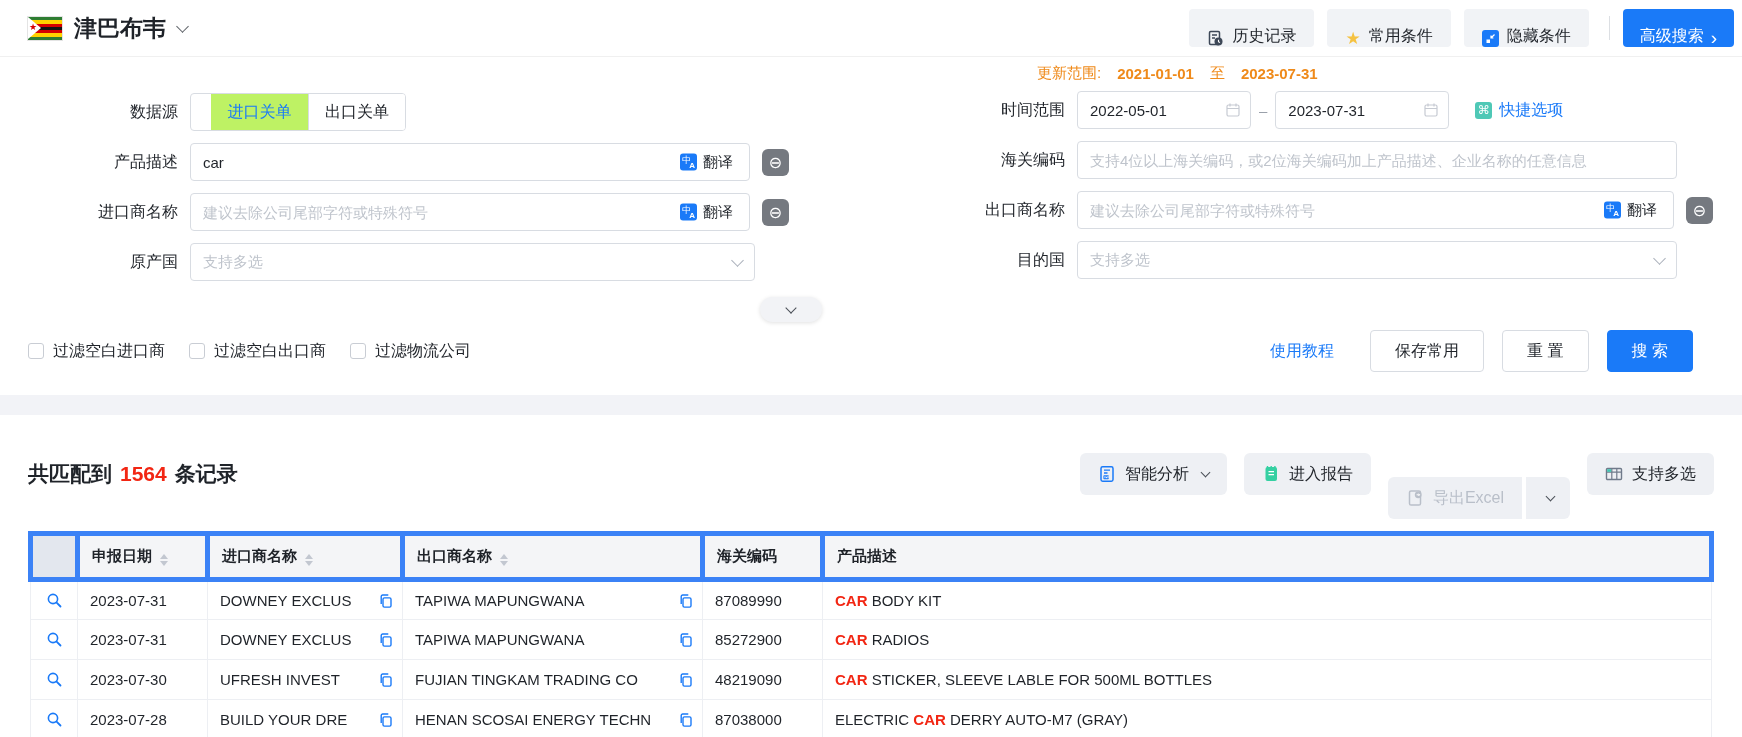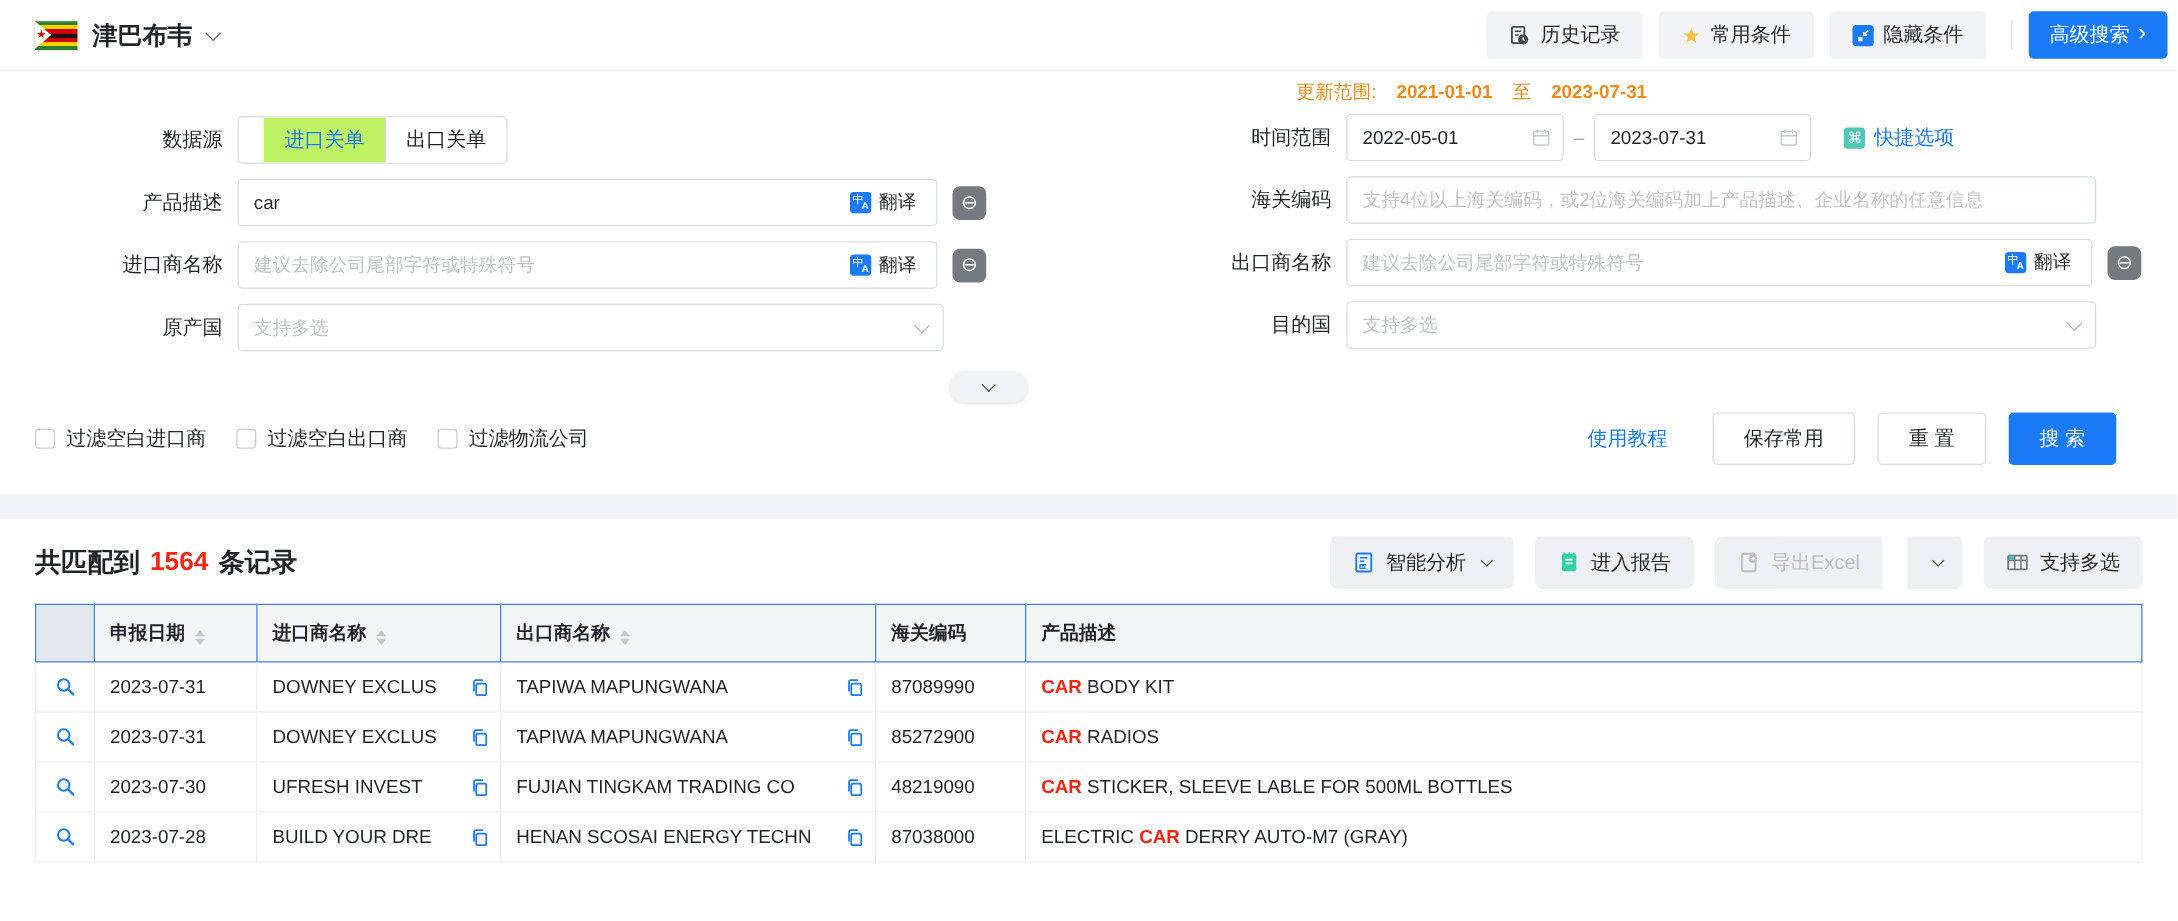--- a/index.html
+++ b/index.html
@@ -9,24 +9,24 @@
     font-family:"Liberation Sans","DejaVu Sans",sans-serif; color:#1f2329; position:relative;
   }
   
   .topbar { display:flex; align-items:center; height:57px; padding:0 8px 0 28px; border-bottom:1px solid #f0f0f0; }
   .flag { position:relative; width:34px; height:23px; margin-right:12px; flex:none;
     background:linear-gradient(#2e7d32 0 14.28%, #ffd200 14.28% 28.57%, #d40000 28.57% 42.85%, #141414 42.85% 57.14%, #d40000 57.14% 71.42%, #ffd200 71.42% 85.71%, #2e7d32 85.71% 100%);
     box-shadow:0 0 0 1px #e4e4e4; }
   .flag .tri { position:absolute; left:0; top:0; width:0; height:0;
     border-top:11.5px solid transparent; border-bottom:11.5px solid transparent; border-left:13px solid #fff; }
   .flag .star { position:absolute; left:1px; top:50%; transform:translateY(-54%); color:#d40000; font-size:9px; line-height:1; z-index:2; }
-  .country { font-size:20px; font-weight:700; }
+  .country { font-size:23px; font-weight:700; }
   .chev-down { width:9px; height:9px; border-left:1.6px solid #5c6066; border-bottom:1.6px solid #5c6066; transform:rotate(-45deg); margin:-4px 0 0 12px; }
   .tb-right { margin-left:auto; display:flex; align-items:center; }
-  .tb-btn { height:38px; display:flex; align-items:center; gap:8px; background:#f1f3f6; border:none; border-radius:4px;
+  .tb-btn { height:38px; display:flex; align-items:flex-end; gap:8px; background:#f1f3f6; border:none; border-radius:4px;
     padding:0 18px; font-size:16px; color:#1f2329; margin-left:13px; font-family:inherit; cursor:pointer; }
   .tb-divider { width:1px; height:24px; background:#dcdfe3; margin-left:20px; }
   .tb-btn.primary { background:#1a7af8; color:#ffffff; gap:7px; padding:0 17px; }
   .star-ico { color:#f5c242; font-size:17px; line-height:1; }
   .adv-chev { font-size:19px; line-height:1; margin-top:-3px; }
   .hide-ico { width:17px; height:17px; background:#1a7af8; border-radius:3px; display:flex; align-items:center; justify-content:center; }
   
   .form-area { position:relative; }
   .form-cols { display:flex; padding:6px 0 0 28px; }
   .col-left { width:761px; padding-top:30px; display:flex; flex-direction:column; gap:12px; flex:none; }
@@ -81,27 +81,27 @@
   
   .results { padding:14px 28px 0; }
   .res-head { display:flex; align-items:center; margin-bottom:12px; }
   .res-title { font-size:21px; font-weight:700; display:flex; align-items:center; }
   .res-title .cnt { color:#f22613; margin:0 8px; }
   .res-actions { margin-left:auto; display:flex; align-items:center; gap:17px; }
   .ract { height:42px; display:flex; align-items:center; gap:9px; background:#eef0f4; border:none; border-radius:6px;
     padding:0 18px; font-size:16px; color:#1f2329; font-family:inherit; cursor:pointer; }
   .ract.disabled { color:#b9bfc9; cursor:default; }
   .chv-s { width:7px; height:7px; border-left:1.5px solid #4a4f57; border-bottom:1.5px solid #4a4f57; transform:rotate(-45deg); margin:-3px 0 0 4px; }
-  .ract-split { display:flex; gap:20px; }
+  .ract-split { display:flex; gap:4px;margin-top:48px; }
   .ract-split .seg1 { border-radius:6px 0 0 6px; }
   .ract-split .seg2 { border-radius:0 6px 6px 0; width:44px; justify-content:center; padding:0; }
   
   .data-table { width:1686px; border-collapse:collapse; table-layout:fixed; }
   .data-table th { background:#f4f5f7; height:46px; font-size:15px; font-weight:700; color:#1f2329; text-align:left;
-    padding:0 12px; border:1px solid #3b82f6; white-space:nowrap; }
+    padding:0 12px; border:5px solid #3b82f6; white-space:nowrap; }
   .data-table th.first { background:#e3e7ee; }
   .data-table td { height:40px; font-size:15px; color:#1f2329; padding:0 12px; border:1px solid #edeff3;
     white-space:nowrap; overflow:hidden; }
   .data-table td.center { text-align:center; padding:0; }
   .sort { display:inline-flex; flex-direction:column; gap:2px; margin-left:8px; vertical-align:2px; cursor:pointer; }
   .sort i { display:block; width:0; height:0; border-left:4px solid transparent; border-right:4px solid transparent; }
   .sort .up { border-bottom:5px solid #c2c7d0; }
   .sort .dn { border-top:5px solid #c2c7d0; }
   .name-cell { position:relative; padding-right:34px !important; }
   .copy-btn { position:absolute; right:9px; top:50%; transform:translateY(-50%); background:none; border:none; padding:0; display:flex; cursor:pointer; }

